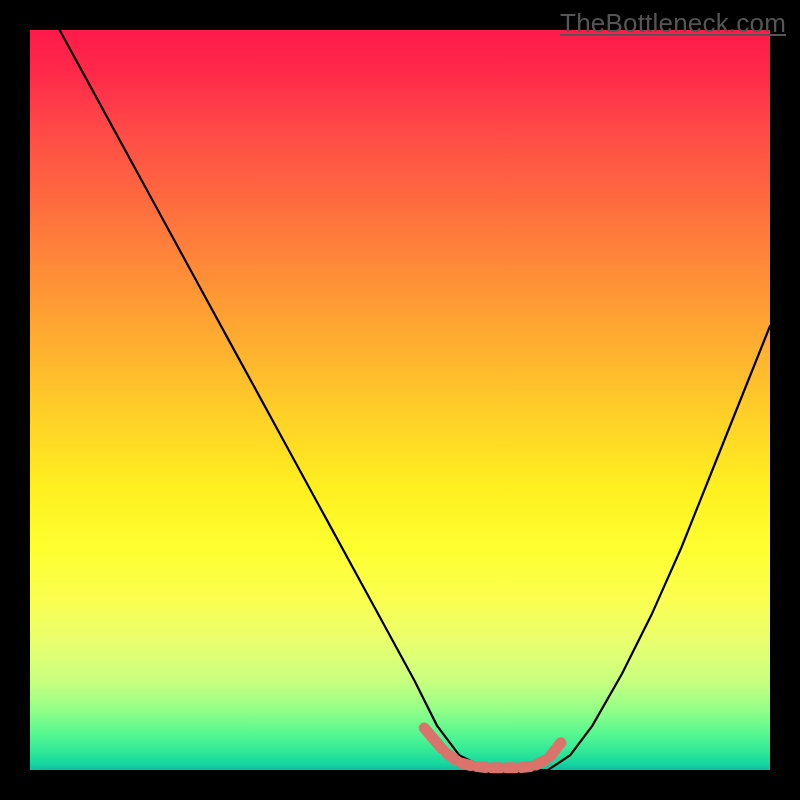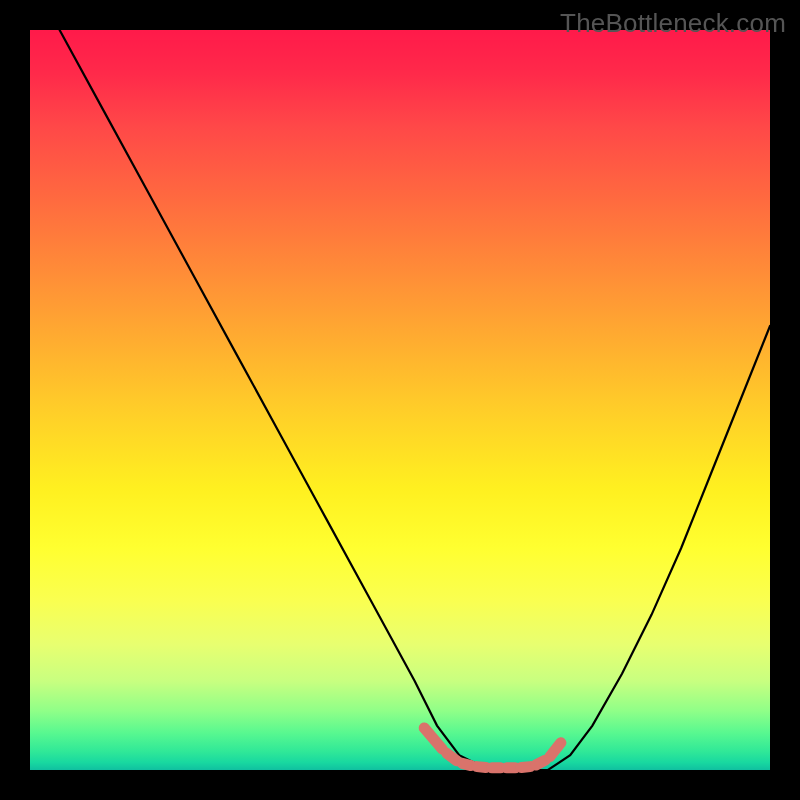--- a/index.html
+++ b/index.html
@@ -13,20 +13,21 @@
   }
   .watermark {
     position: absolute;
     top: 8px;
     right: 14px;
     color: #555;
     font-size: 26px;
     font-weight: 500;
     letter-spacing: 0.2px;
     z-index: 10;
+    text-decoration: underline;
   }
   .plot {
     position: absolute;
     left: 30px;
     top: 30px;
     width: 740px;
     height: 740px;
   }
   .gradient-bg {
     position: absolute;

